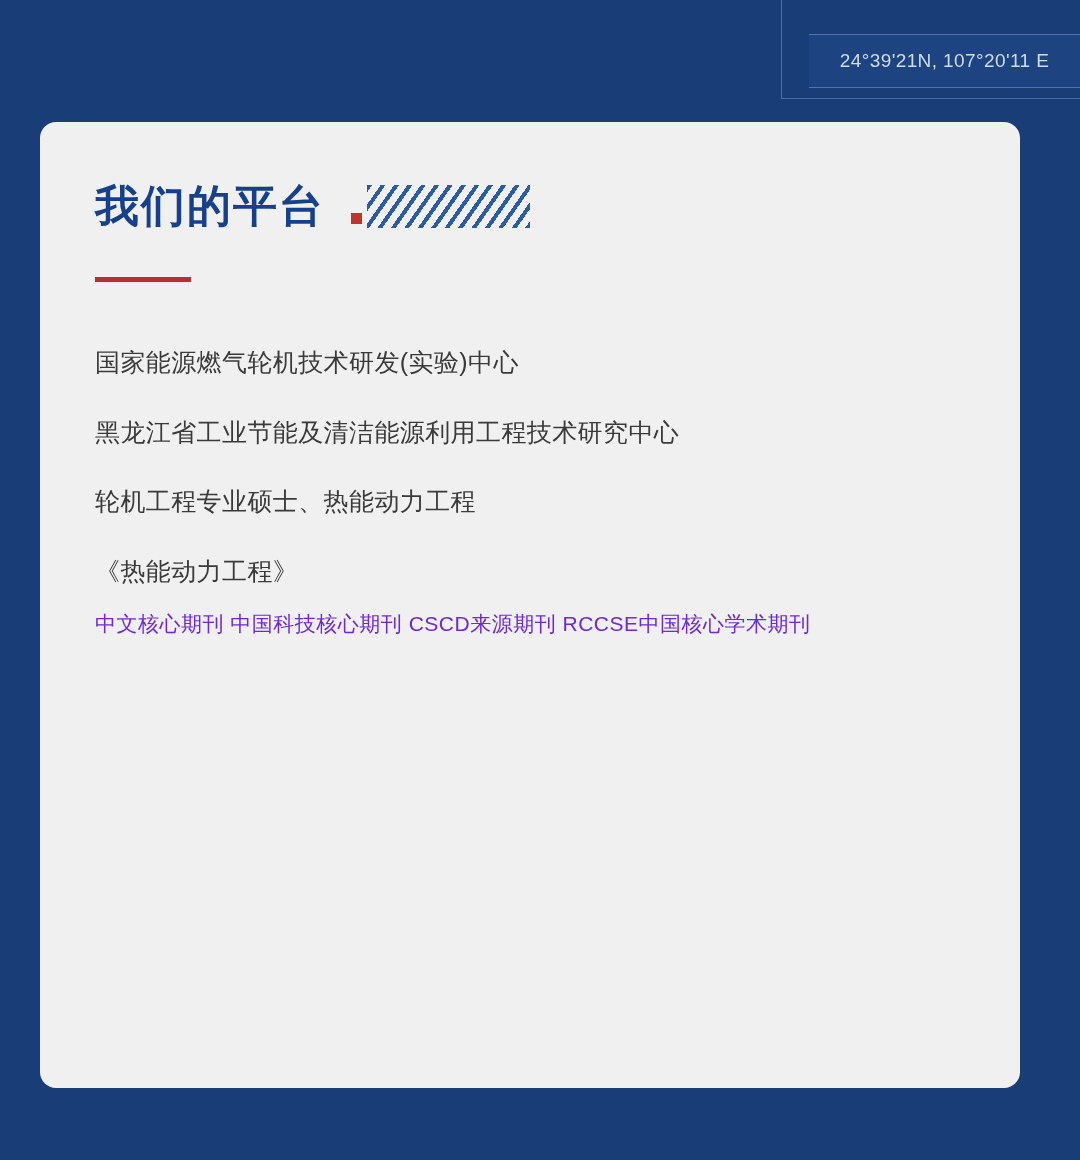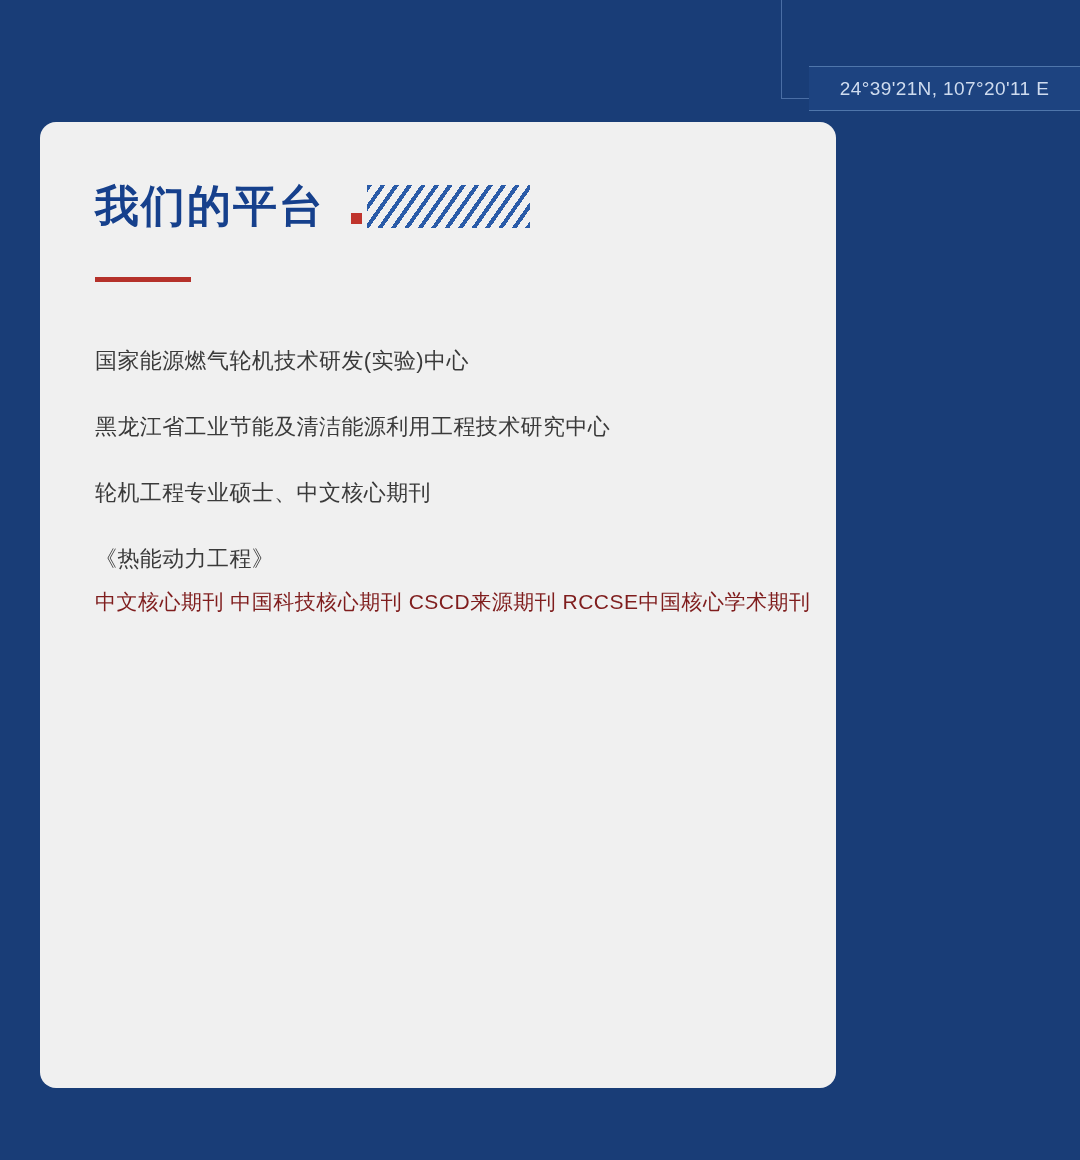--- a/index.html
+++ b/index.html
@@ -24,43 +24,42 @@
     height: 99px;
     border-left: 1px solid #4a6ea5;
     border-bottom: 1px solid #4a6ea5;
     box-sizing: border-box;
   }
   .coord-box {
     position: absolute;
     top: 34px;
     left: 809px;
     width: 271px;
-    height: 45px;
+    height: 54px;
     background: #1d4380;
     border-top: 1px solid #4f76ab;
     border-bottom: 1px solid #4f76ab;
     box-sizing: border-box;
     display: flex;
     align-items: center;
     justify-content: center;
-    margin-top: 32px;
   }
   .coord-text {
     color: #cfdcef;
     font-size: 19px;
     letter-spacing: 0.4px;
     white-space: nowrap;
   }
 
   
   .card {
     position: absolute;
     left: 40px;
     top: 122px;
-    width: 796px;
+    width: 980px;
     height: 966px;
     background: #f0f0f0;
     border-radius: 16px;
     box-sizing: border-box;
   }
 
   .heading-row {
     position: absolute;
     left: 55px;
     top: 62px;
@@ -109,31 +108,31 @@
 
   
   .list {
     position: absolute;
     left: 55px;
     top: 226px;
     width: 900px;
   }
   .item {
     color: #3a3a3a;
-    font-size: 22px;
+    font-size: 25px;
     line-height: 1.18;
     margin-bottom: 40px;
     letter-spacing: 0.4px;
     white-space: nowrap;
   }
   .item.journal {
-    margin-bottom: 16px;
+    margin-bottom: 24px;
   }
   .subnote {
-    color: #7f1d1d;
+    color: #6d28d9;
     font-size: 21px;
     letter-spacing: 0.5px;
     white-space: nowrap;
   }
 </style>
 </head>
 <body>
 
 <div class="coord-frame"></div>
 <div class="coord-box">
@@ -148,18 +147,18 @@
       <div class="hatch-dot"></div>
       <div class="hatch"></div>
     </div>
   </div>
 
   <div class="rule"></div>
 
   <div class="list">
     <div class="item">国家能源燃气轮机技术研发(实验)中心</div>
     <div class="item">黑龙江省工业节能及清洁能源利用工程技术研究中心</div>
-    <div class="item">轮机工程专业硕士、中文核心期刊</div>
+    <div class="item">轮机工程专业硕士、热能动力工程</div>
     <div class="item journal">《热能动力工程》</div>
     <div class="subnote">中文核心期刊  中国科技核心期刊  CSCD来源期刊  RCCSE中国核心学术期刊</div>
   </div>
 
 </div>
 
 </body></html>

